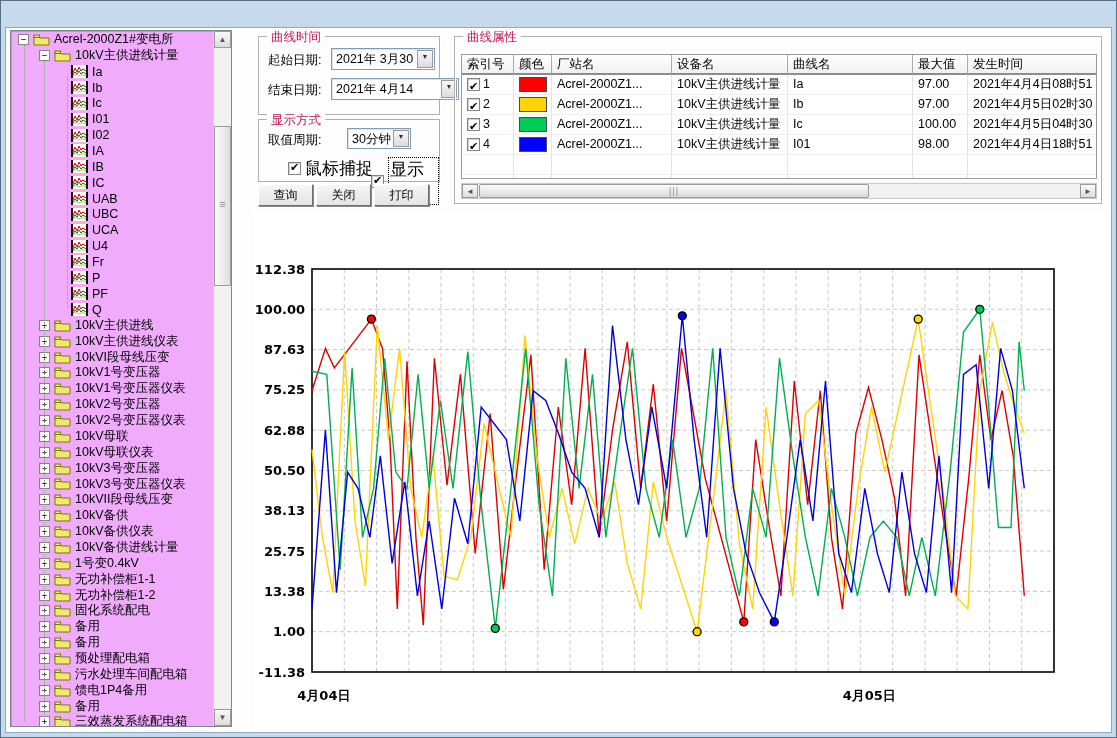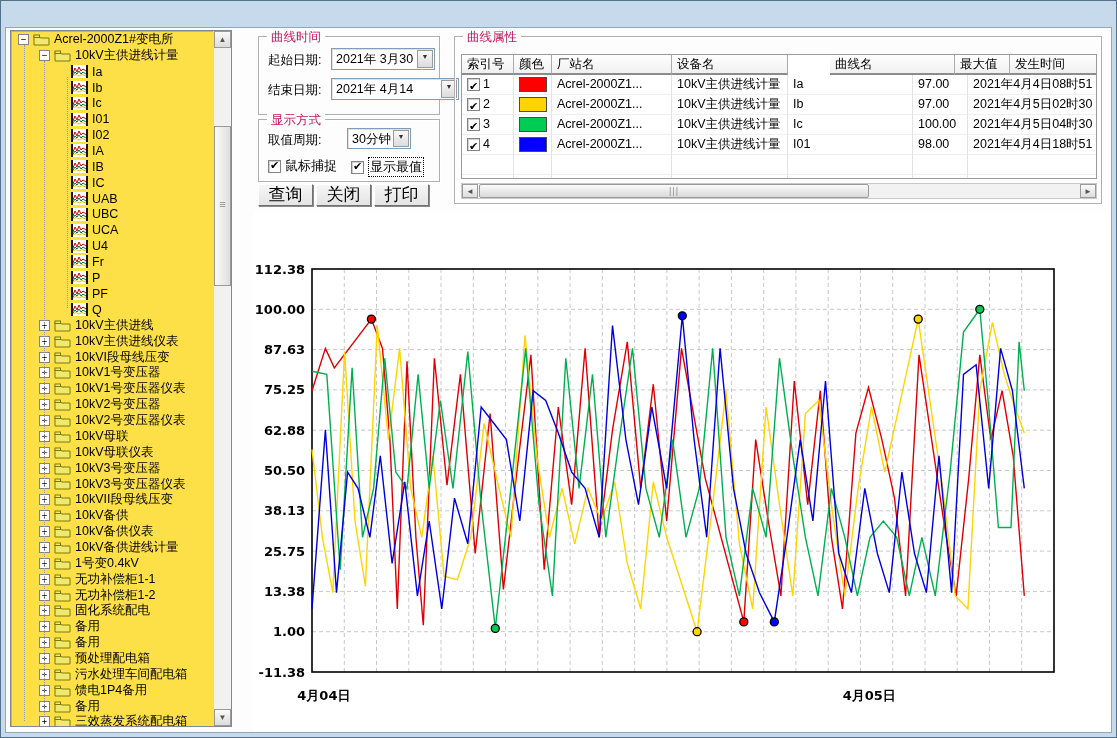--- a/index.html
+++ b/index.html
@@ -15,21 +15,21 @@
   .wbtn{height:18px;border:1px solid #87A0B7;border-radius:3px;margin-left:1px;position:relative;}
   .wbtn-min,.wbtn-max{width:29px;background:linear-gradient(#FDFEFF,#DCE9F5 45%,#C4D8EC 55%,#D7E6F3);}
   .wbtn-min::before{content:"";position:absolute;left:9px;bottom:4px;width:11px;height:3px;background:#46586A;}
   .wbtn-max::before{content:"";position:absolute;left:9px;top:4px;width:9px;height:8px;border:2px solid #46586A;}
   .wbtn-close{width:44px;background:linear-gradient(#F3A79C,#DE5949 45%,#C03B2E 55%,#D86F60);border-color:#8E3429;}
   .wbtn-close::before{content:"✕";position:absolute;left:0;right:0;top:0;text-align:center;line-height:18px;
     color:#fff;font-weight:bold;font-size:12px;text-shadow:0 1px 1px rgba(0,0,0,.5);}
   
   .client{position:absolute;left:4px;top:26px;width:1107px;height:706px;background:#FDFDFD;border:1px solid #8FA8BF;box-sizing:border-box;}
   
-  .tree-panel{position:absolute;left:4px;top:2px;width:222px;height:697px;background:#fde047;
+  .tree-panel{position:absolute;left:4px;top:2px;width:222px;height:697px;background:#f0abfc;
     border:1px solid #828790;box-shadow:inset 1px 1px 0 rgba(0,0,0,.18);box-sizing:border-box;overflow:hidden;}
   .tree-rows{position:absolute;left:0;top:1px;right:17px;bottom:0;overflow:hidden;}
   .tree-row{height:15.86px;display:flex;align-items:center;white-space:nowrap;font-size:12.5px;color:#000;position:relative;}
   .tree-row.lv0{padding-left:7px;} .tree-row.lv1{padding-left:28px;} .tree-row.lv2{padding-left:60px;}
   .toggle{width:11px;height:11px;box-sizing:border-box;border:1px solid #848484;background:#fff;margin-right:4px;
     font:9px/9px "DejaVu Sans Mono",monospace;text-align:center;color:#000;flex:0 0 auto;}
   .toggle.minus::before{content:"−";} .toggle.plus::before{content:"+";}
   .ticon{width:17px;height:13px;margin-right:4px;flex:0 0 auto;}
   .tguide{position:absolute;width:0;border-left:1px dotted #9a9a9a;}
   .tree-vsb{position:absolute;right:0;top:0;bottom:0;width:17px;background:#F1F1F1;border-left:1px solid #D5D5D5;}
@@ -42,28 +42,28 @@
   
   .groupbox{position:absolute;border:1px solid #AFAFAF;box-shadow:1px 1px 0 #fff, inset 1px 1px 0 #fff;box-sizing:border-box;}
   .gb-title{position:absolute;top:-8px;left:8px;background:#FDFDFD;padding:0 4px;font-size:12.5px;color:#be185d;}
   .flabel{position:absolute;font-size:12.5px;color:#000;}
   .combo{position:absolute;height:22px;background:#fff;border:1px solid #7F9DB9;box-sizing:border-box;
     box-shadow:inset 1px 1px 0 rgba(0,0,0,.12);}
   .combo .cval{position:absolute;left:4px;right:18px;top:0;bottom:0;line-height:20px;font-size:12.5px;white-space:nowrap;overflow:hidden;}
   .combo .cbtn{position:absolute;right:1px;top:1px;bottom:1px;width:16px;background:linear-gradient(#F8F8F8,#DCDCDC);
     border:1px solid #9A9A9A;box-sizing:border-box;}
   .combo .cbtn::before{content:"▼";position:absolute;left:0;right:0;top:50%;margin-top:-6px;text-align:center;font-size:7px;color:#333;}
-  .check{position:absolute;display:flex;align-items:center;font-size:13px;}
+  .check{position:absolute;display:flex;align-items:center;font-size:17px;margin-left:20px;}
   .ckbox{width:13px;height:13px;background:#fff;border:1px solid #848484;box-sizing:border-box;
     box-shadow:inset 1px 1px 0 rgba(0,0,0,.18);margin-right:4px;position:relative;flex:0 0 auto;}
   .ckbox.checked::before{content:"✔";position:absolute;left:1px;top:-2px;font-size:11px;color:#000;font-weight:bold;}
   .cklabel.focused{border:1px dotted #000;padding:0 1px;}
   .btn3d{position:absolute;height:22px;background:linear-gradient(#F6F6F6,#E4E4E4);
     border:1px solid #707070;border-top-color:#fff;border-left-color:#fff;box-shadow:1px 1px 0 #8a8a8a;
-    box-sizing:border-box;text-align:center;line-height:20px;font-size:17px;color:#000;}
+    box-sizing:border-box;text-align:center;line-height:20px;font-size:12px;color:#000;}
   
   .lv-table{position:absolute;left:6px;top:17px;width:636px;height:125px;border:1px solid #9a9a9a;
     box-sizing:border-box;overflow:hidden;background:#fff;}
   .lv-head{display:flex;height:20px;}
   .hcell{box-sizing:border-box;height:20px;background:linear-gradient(#FFFFFF,#F0F0F0);
     border-right:1px solid #ABABAB;border-bottom:2px solid #8C8C8C;font-size:12.5px;line-height:18px;
     padding-left:5px;white-space:nowrap;overflow:hidden;}
   .lv-row{display:flex;height:20px;}
   .dcell{box-sizing:border-box;height:20px;border-right:1px solid #E3E3E3;border-bottom:1px solid #EFEFEF;
     font-size:12.5px;line-height:19px;padding-left:5px;white-space:nowrap;overflow:hidden;display:flex;align-items:center;}
@@ -626,21 +626,21 @@
     <div class="btn3d" style="left:368px;top:156px;width:55px;">打印</div>
 
     <div class="groupbox" style="left:448px;top:8px;width:648px;height:168px;">
       <span class="gb-title">曲线属性</span>
       <div class="lv-table">
         <div class="lv-head">
             <div class="hcell" style="width: 52px; flex: 0 0 auto;">索引号</div>
             <div class="hcell" style="width: 38px; flex: 0 0 auto;">颜色</div>
             <div class="hcell" style="width: 120px; flex: 0 0 auto;">厂站名</div>
             <div class="hcell" style="width: 116px; flex: 0 0 auto;">设备名</div>
-            <div class="hcell" style="width: 125px; flex: 0 0 auto; margin-left: 42px;">曲线名</div>
+            <div class="hcell" style="width: 125px; flex: 0 0 auto;">曲线名</div>
             <div class="hcell" style="width: 55px; flex: 0 0 auto;">最大值</div>
             <div class="hcell" style="width: 130px; flex: 0 0 auto;">发生时间</div>
           </div>
         <div>
             <div class="lv-row">
               <div class="dcell" style="width: 52px; flex: 0 0 auto;"><span class="ckbox checked"></span>1</div>
               <div class="dcell" style="width: 38px; flex: 0 0 auto;">
                 <span class="swatch" style="background: rgb(255, 0, 0);"></span>
               </div>
               <div class="dcell" style="width: 120px; flex: 0 0 auto;">Acrel-2000Z1...</div>

